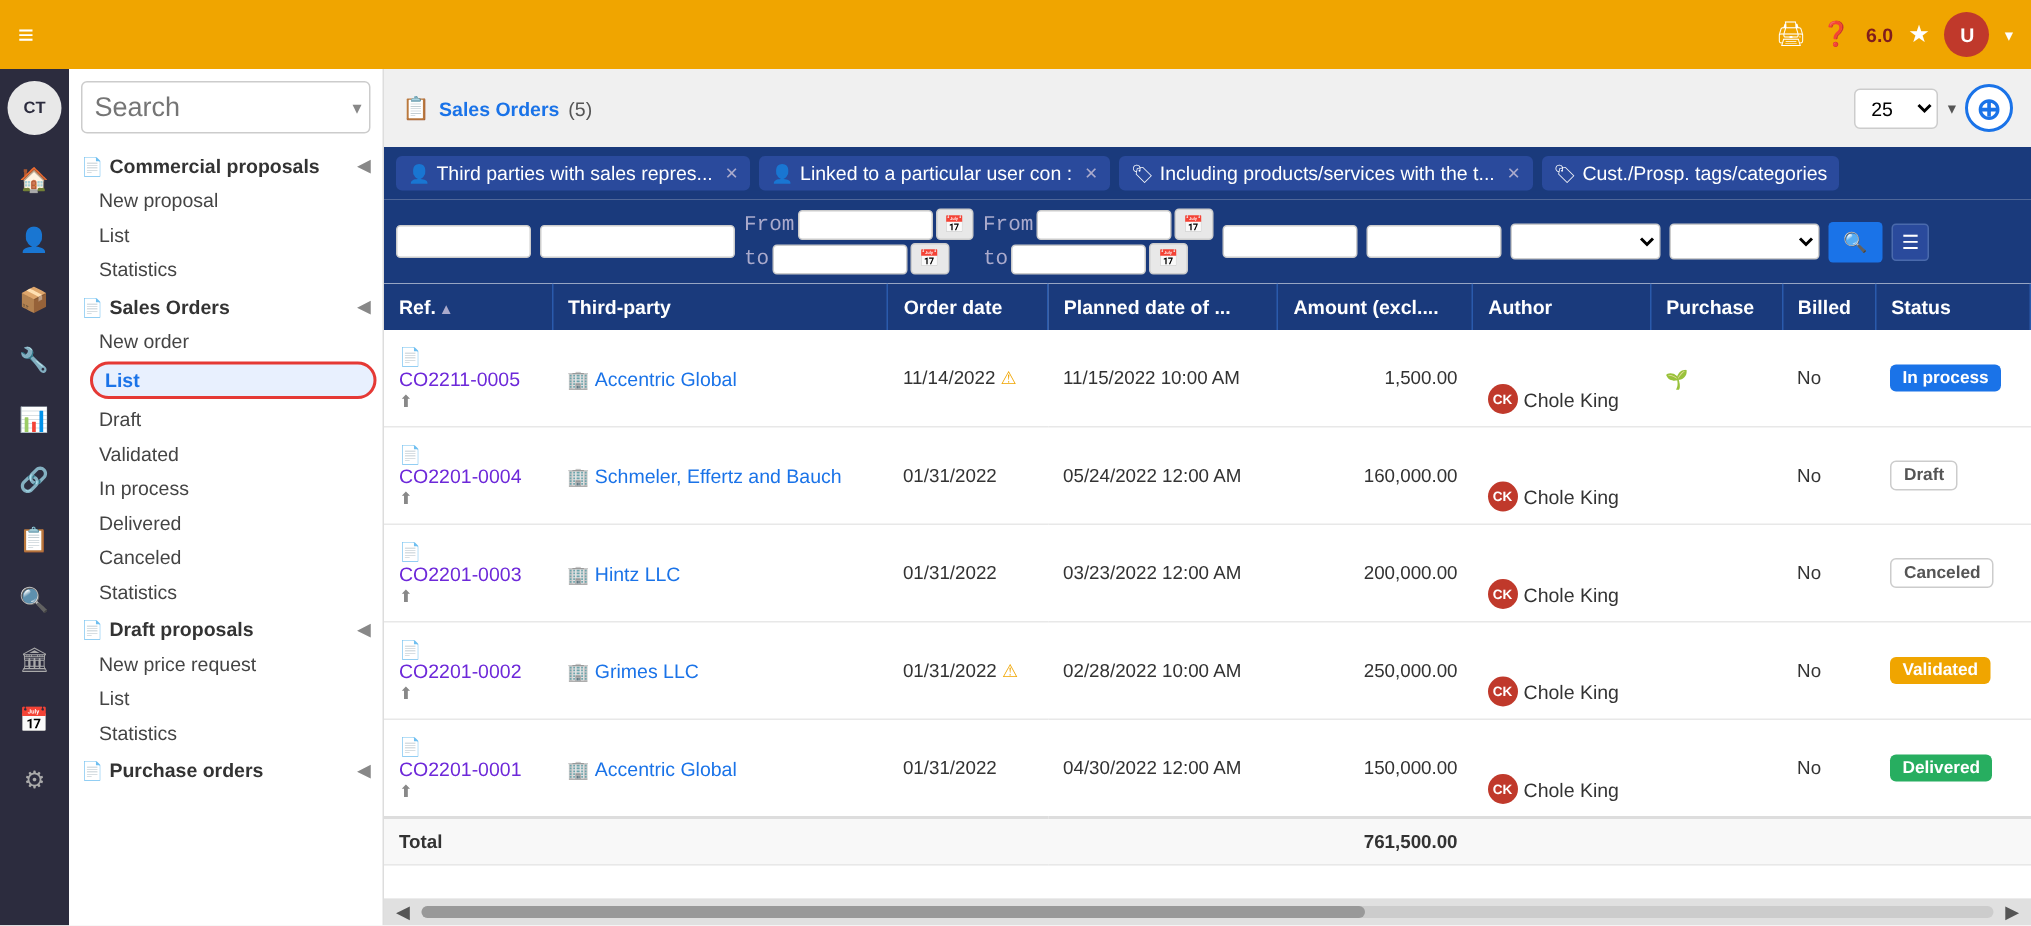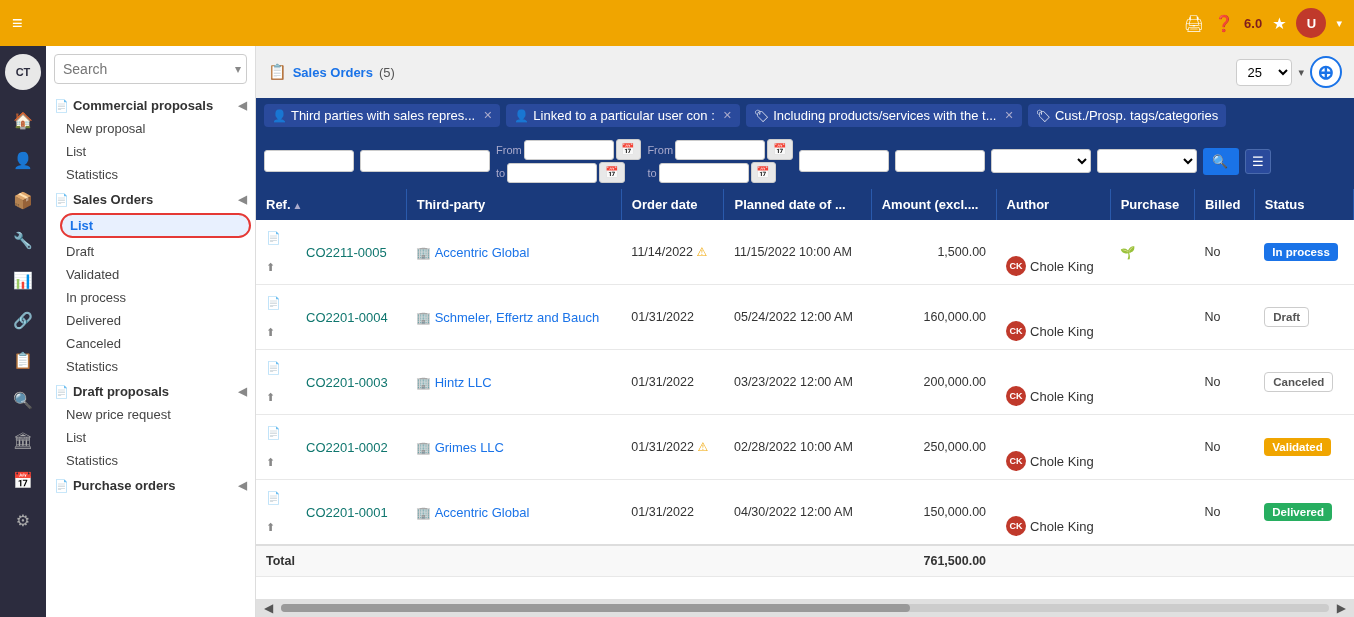--- a/index.html
+++ b/index.html
@@ -59,21 +59,21 @@
     }
     .search-box {
       margin: 8px;
       position: relative;
     }
     .search-box input {
       width: 100%;
       border: 1px solid #ccc;
       border-radius: 4px;
       padding: 6px 28px 6px 8px;
-      font-size: 14px;
+      font-size: 18px;
       color: #888;
     }
     .search-box .search-arrow {
       position: absolute; right: 6px; top: 50%; transform: translateY(-50%);
       color: #888; font-size: 12px;
     }
 
     .nav-section-header {
       display: flex; align-items: center; justify-content: space-between;
       padding: 6px 8px 4px 8px; font-weight: bold; color: #333; font-size: 13px;
@@ -173,21 +173,21 @@
     .filter-date-row { display: flex; align-items: center; gap: 2px; }
     .filter-date-input {
       background: white; border: 1px solid #ccc;
       border-radius: 3px; padding: 3px 4px; font-size: 11px;
       width: 90px; color: #555;
     }
     .date-cal-btn {
       background: #e8e8e8; border: 1px solid #ccc;
       border-radius: 3px; padding: 3px 5px; font-size: 11px; cursor: pointer;
     }
-    .filter-label { color: #aac; font-size: 11px; }
+    .filter-label { color: #aac; font-size: 14px; font-family: Liberation Mono, monospace; }
     .filter-select {
       background: white; border: 1px solid #ccc;
       border-radius: 3px; padding: 3px 4px; font-size: 12px;
       width: 100px;
     }
     .search-btn {
       background: #1a73e8; color: white;
       border: none; border-radius: 3px;
       padding: 6px 10px; cursor: pointer; font-size: 13px;
     }
@@ -217,21 +217,21 @@
       padding: 8px 10px;
       text-align: left;
       font-size: 12.5px;
       font-weight: bold;
       border-right: 1px solid #2a5aac;
       white-space: nowrap;
     }
     thead th .sort-arrow { color: #aac; font-size: 10px; margin-left: 2px; }
     tbody tr { border-bottom: 1px solid #e8e8e8; }
     tbody td { padding: 8px 10px; font-size: 12.5px; color: #333; }
-    tbody td .ref-link { color: #0f766e; text-decoration: none; display: flex; align-items: center; gap: 4px; margin-left: 40px; }
+    tbody td .ref-link { color: #6d28d9; text-decoration: none; display: flex; align-items: center; gap: 4px; }
     tbody td .company-icon { color: #1a73e8; font-size: 12px; }
     tbody td .third-party-link { color: #1a73e8; text-decoration: none; }
     .status-badge {
       display: inline-block; padding: 3px 8px; border-radius: 4px;
       font-size: 11.5px; font-weight: bold; color: white;
     }
     .status-in-process { background: #1a73e8; }
     .status-draft { background: transparent; color: #555; border: 1px solid #ccc; }
     .status-canceled { background: transparent; color: #555; border: 1px solid #ccc; }
     .status-validated { background: #f0a500; }
@@ -304,20 +304,21 @@
       <span class="collapse-icon">◀</span>
     </div>
     <div class="nav-item">New proposal</div>
     <div class="nav-item">List</div>
     <div class="nav-item">Statistics</div>
 
     <div class="nav-section-header">
       <span><span class="section-icon">📄</span><span>Sales Orders</span></span>
       <span class="collapse-icon">◀</span>
     </div>
+    <div class="nav-item">New order</div>
     <div class="nav-item active-circle">List</div>
     <div class="nav-item">Draft</div>
     <div class="nav-item">Validated</div>
     <div class="nav-item">In process</div>
     <div class="nav-item">Delivered</div>
     <div class="nav-item">Canceled</div>
     <div class="nav-item">Statistics</div>
 
     <div class="nav-section-header">
       <span><span class="section-icon">📄</span><span>Draft proposals</span></span>

